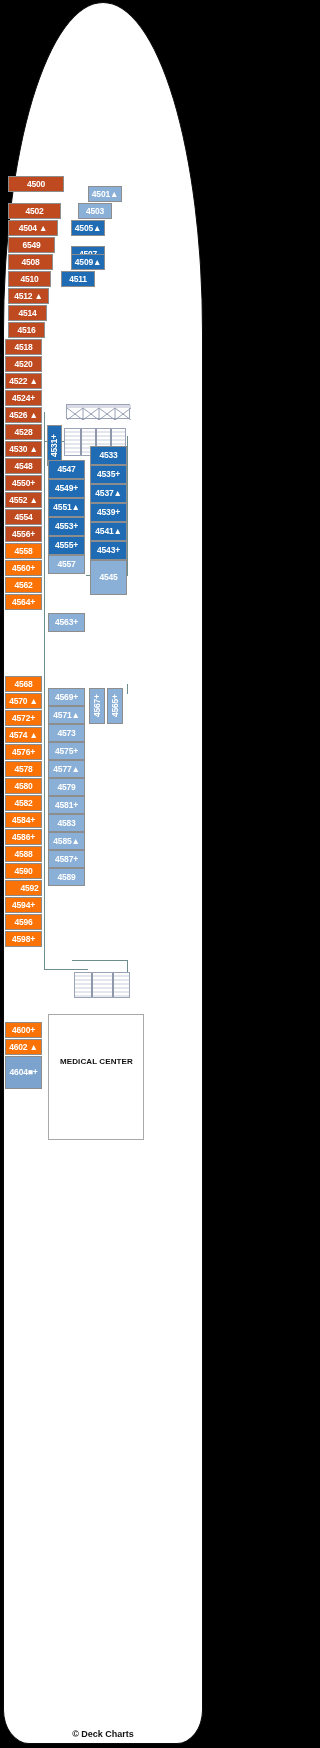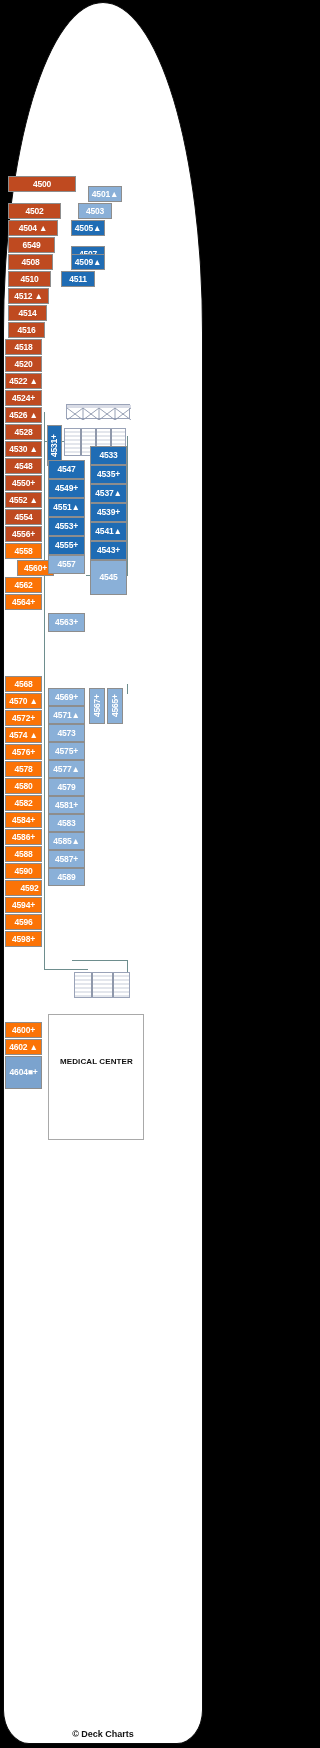--- a/index.html
+++ b/index.html
@@ -176,21 +176,21 @@
         <line x1="30" y1="3" x2="30" y2="15"></line>
         <line x1="45" y1="3" x2="45" y2="15"></line>
       </g>
     </svg>
   </div>
 
   <div id="medbox" style="left:48px;top:1014px;width:96px;height:126px;"></div>
   <div id="medlabel" style="left:60px;top:1057px;">MEDICAL CENTER</div>
 
   <div id="cabin-layer">
-      <div class="cab c-rust" style="left: 8px; top: 176px; width: 68px; height: 16px;">4500</div>
+      <div class="cab c-rust" style="left: 8px; top: 176px; width: 56px; height: 16px;">4500</div>
       <div class="cab c-rust" style="left: 8px; top: 203px; width: 53px; height: 16px;">4502</div>
       <div class="cab c-rust" style="left: 8px; top: 220px; width: 50px; height: 16px;">4504 ▲</div>
       <div class="cab c-rust" style="left: 8px; top: 237px; width: 47px; height: 16px;">6549</div>
       <div class="cab c-rust" style="left: 8px; top: 254px; width: 45px; height: 16px;">4508</div>
       <div class="cab c-rust" style="left: 8px; top: 271px; width: 43px; height: 16px;">4510</div>
       <div class="cab c-rust" style="left: 8px; top: 288px; width: 41px; height: 16px;">4512 ▲</div>
       <div class="cab c-rust" style="left: 8px; top: 305px; width: 39px; height: 16px;">4514</div>
       <div class="cab c-rust" style="left: 8px; top: 322px; width: 37px; height: 16px;">4516</div>
       <div class="cab c-rust" style="left: 5px; top: 339px; width: 37px; height: 16px;">4518</div>
       <div class="cab c-rust" style="left: 5px; top: 356px; width: 37px; height: 16px;">4520</div>
@@ -198,21 +198,21 @@
       <div class="cab c-rust" style="left: 5px; top: 390px; width: 37px; height: 16px;">4524+</div>
       <div class="cab c-rust" style="left: 5px; top: 407px; width: 37px; height: 16px;">4526 ▲</div>
       <div class="cab c-rust" style="left: 5px; top: 424px; width: 37px; height: 16px;">4528</div>
       <div class="cab c-rust" style="left: 5px; top: 441px; width: 37px; height: 16px;">4530 ▲</div>
       <div class="cab c-rust" style="left: 5px; top: 458px; width: 37px; height: 16px;">4548</div>
       <div class="cab c-rust" style="left: 5px; top: 475px; width: 37px; height: 16px;">4550+</div>
       <div class="cab c-rust" style="left: 5px; top: 492px; width: 37px; height: 16px;">4552 ▲</div>
       <div class="cab c-rust" style="left: 5px; top: 509px; width: 37px; height: 16px;">4554</div>
       <div class="cab c-rust" style="left: 5px; top: 526px; width: 37px; height: 16px;">4556+</div>
       <div class="cab c-orange" style="left: 5px; top: 543px; width: 37px; height: 16px;">4558</div>
-      <div class="cab c-orange" style="left: 17px; top: 560px; width: 37px; height: 16px;">4560+</div>
+      <div class="cab c-orange" style="left: 5px; top: 560px; width: 37px; height: 16px;">4560+</div>
       <div class="cab c-orange" style="left: 5px; top: 577px; width: 37px; height: 16px;">4562</div>
       <div class="cab c-orange" style="left: 5px; top: 594px; width: 37px; height: 16px;">4564+</div>
       <div class="cab c-orange" style="left: 5px; top: 676px; width: 37px; height: 16px;">4568</div>
       <div class="cab c-orange" style="left: 5px; top: 693px; width: 37px; height: 16px;">4570 ▲</div>
       <div class="cab c-orange" style="left: 5px; top: 710px; width: 37px; height: 16px;">4572+</div>
       <div class="cab c-orange" style="left: 5px; top: 727px; width: 37px; height: 16px;">4574 ▲</div>
       <div class="cab c-orange" style="left: 5px; top: 744px; width: 37px; height: 16px;">4576+</div>
       <div class="cab c-orange" style="left: 5px; top: 761px; width: 37px; height: 16px;">4578</div>
       <div class="cab c-orange" style="left: 5px; top: 778px; width: 37px; height: 16px;">4580</div>
       <div class="cab c-orange" style="left: 5px; top: 795px; width: 37px; height: 16px;">4582</div>

